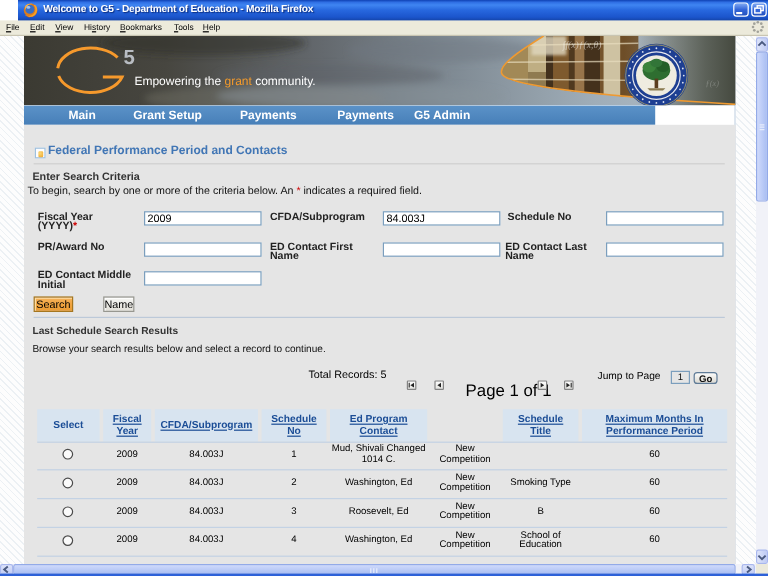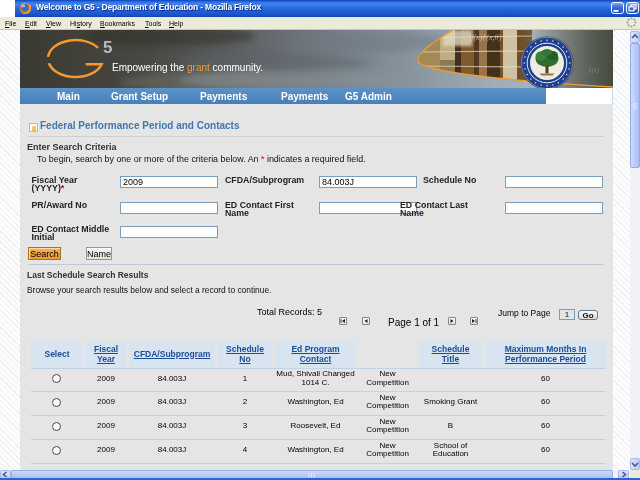--- a/index.html
+++ b/index.html
@@ -28,31 +28,31 @@
 
 #nav{position:absolute;left:0;top:58px;width:526px;height:16px;background:linear-gradient(180deg,#5b92c8,#477fb8);}
 #nav span{position:absolute;top:3px;font-size:10px;font-weight:bold;color:#fff;white-space:nowrap;}
 
 #content{position:absolute;left:0;top:74px;width:593px;height:366px;background:#e5e5e5;font-size:9px;color:#111;}
 .hicon{position:absolute;left:9px;top:19px;width:9px;height:9px;background:#fdfdfd;border:1px solid #9fc0de;}
 .hicon b{position:absolute;left:1.5px;top:2px;width:4.5px;height:4.5px;background:radial-gradient(circle at 35% 35%,#fad878,#eda428);border-radius:1px;}
 #h1{position:absolute;left:20px;top:16px;font-size:10px;font-weight:bold;color:#4176b5;white-space:nowrap;}
 .rule{position:absolute;left:8px;width:576px;height:1px;background:#cfcfcf;}
 #esc{position:absolute;left:7px;top:38px;font-size:9px;font-weight:bold;color:#333;}
-#intro{position:absolute;left:17px;top:50px;font-size:8.9px;color:#111;}
+#intro{position:absolute;left:3px;top:50px;font-size:8.9px;color:#111;}
 .flabel{position:absolute;font-size:8.8px;font-weight:bold;color:#222;line-height:7.8px;white-space:pre-line;}
 .finput{position:absolute;width:98px;height:12px;border:1px solid #7b9ebd;background:#fff;font-size:9px;color:#000;padding:1px 2px;line-height:9px;}
 #btnSearch{position:absolute;left:8px;top:143px;width:33px;height:13px;background:linear-gradient(180deg,#f6b35c,#f0a440 50%,#eb9c34);border:1px solid #a5761f;box-shadow:inset 1px 1px 0 rgba(255,235,190,0.75);font-size:9px;text-align:center;line-height:12px;color:#000;}
 #btnClear{position:absolute;left:66px;top:143px;width:26px;height:13px;background:linear-gradient(180deg,#f6f6f4,#e2e0d8);border:1px solid #979790;box-shadow:inset 1px 1px 0 #fff;font-size:9px;text-align:center;line-height:12px;color:#000;}
 #gsr{position:absolute;left:7px;top:166px;font-size:8.5px;font-weight:bold;color:#333;}
 #browse{position:absolute;left:7px;top:181px;font-size:8.4px;color:#111;}
 
 #totrec{position:absolute;left:237px;top:203px;font-size:9px;color:#000;}
 .pgbtn{position:absolute;top:213px;width:8px;height:8px;border:1px solid #858585;background:linear-gradient(180deg,#fdfdfd,#e6e6e2);border-radius:1px;}
-#pagetxt{position:absolute;left:368px;top:213px;font-size:10px;color:#000;}
+#pagetxt{position:absolute;left:368px;top:213px;font-size:14px;color:#000;}
 #jump{position:absolute;left:478px;top:204px;font-size:8.5px;color:#000;}
 #jumpin{position:absolute;left:539px;top:205px;width:16px;height:11px;border:1px solid #7b9ebd;font-size:8px;text-align:center;line-height:10px;}
 #gobtn{position:absolute;left:558px;top:206px;width:20px;height:10px;border:1px solid #5f7b97;border-radius:3px;background:linear-gradient(180deg,#fbfbfa,#dcdad2);font-size:8px;font-weight:bold;text-align:center;line-height:9px;}
 
 .th{position:absolute;background:#d8e4f0;top:237px;height:27px;display:flex;align-items:center;justify-content:center;text-align:center;font-size:8.5px;font-weight:bold;color:#1b4d96;line-height:9.5px;}
 .th u{text-decoration:underline;}
 .cell{position:absolute;font-size:8px;color:#000;text-align:center;line-height:8.5px;white-space:nowrap;}
 .rowline{position:absolute;height:1px;background:#c3d2e4;}
 .radio{position:absolute;width:9px;height:9px;border:1px solid #4a4a4a;border-radius:50%;background:#fafafa;}
 
@@ -263,21 +263,21 @@
         <input class="finput" style="left: 100px; top: 72px;" value="2009">
         <div class="flabel" style="left:205px;top:73px">CFDA/Subprogram</div>
         <input class="finput" style="left: 299px; top: 72px;" value="84.003J">
         <div class="flabel" style="left:403px;top:73px">Schedule No</div>
         <input class="finput" style="left: 485px; top: 72px;">
         <div class="flabel" style="left:11.5px;top:98px">PR/Award No</div>
         <input class="finput" style="left: 100px; top: 97.5px;">
         <div class="flabel" style="left:205px;top:98px">ED Contact First
 Name</div>
         <input class="finput" style="left: 299px; top: 97.5px;">
-        <div class="flabel" style="left:380px;top:98px">ED Contact Last
+        <div class="flabel" style="left:401px;top:98px">ED Contact Last
 Name</div>
         <input class="finput" style="left: 485px; top: 97.5px;">
         <div class="flabel" style="left:11.5px;top:122px">ED Contact Middle
 Initial</div>
         <input class="finput" style="left: 100px; top: 121.9px;">
         <div id="btnSearch">Search</div>
         <div id="btnClear">Name</div>
         <div class="rule" style="top:160px;background:#bcc9d9"></div>
         <div id="gsr">Last Schedule Search Results</div>
         <div id="browse">Browse your search results below and select a record to continue.</div>
@@ -342,21 +342,21 @@
         <div class="cell" style="left:255px;width:81px;top:266.25px">Mud, Shivali Changed<br>1014 C.</div>
         <div class="cell" style="left:339px;width:57px;top:266.25px">New<br>Competition</div>
         <div class="cell" style="left:399px;width:63px;top:270.5px"></div>
         <div class="cell" style="left:465px;width:121px;top:270.5px">60</div>
         <div class="radio" style="left:31.5px;top:293.75px"></div>
         <div class="cell" style="left:66px;width:40px;top:294.0px">2009</div>
         <div class="cell" style="left:109px;width:86px;top:294.0px">84.003J</div>
         <div class="cell" style="left:198px;width:54px;top:294.0px">2</div>
         <div class="cell" style="left:255px;width:81px;top:294.0px">Washington, Ed</div>
         <div class="cell" style="left:339px;width:57px;top:289.75px">New<br>Competition</div>
-        <div class="cell" style="left:399px;width:63px;top:294.0px">Smoking Grant</div>
+        <div class="cell" style="left:399px;width:63px;top:294.0px">Smoking Type</div>
         <div class="cell" style="left:465px;width:121px;top:294.0px">60</div>
         <div class="radio" style="left:31.5px;top:317.65px"></div>
         <div class="cell" style="left:66px;width:40px;top:317.9px">2009</div>
         <div class="cell" style="left:109px;width:86px;top:317.9px">84.003J</div>
         <div class="cell" style="left:198px;width:54px;top:317.9px">3</div>
         <div class="cell" style="left:255px;width:81px;top:317.9px">Roosevelt, Ed</div>
         <div class="cell" style="left:339px;width:57px;top:313.65px">New<br>Competition</div>
         <div class="cell" style="left:399px;width:63px;top:317.9px">B</div>
         <div class="cell" style="left:465px;width:121px;top:317.9px">60</div>
         <div class="radio" style="left:31.5px;top:341.95px"></div>

